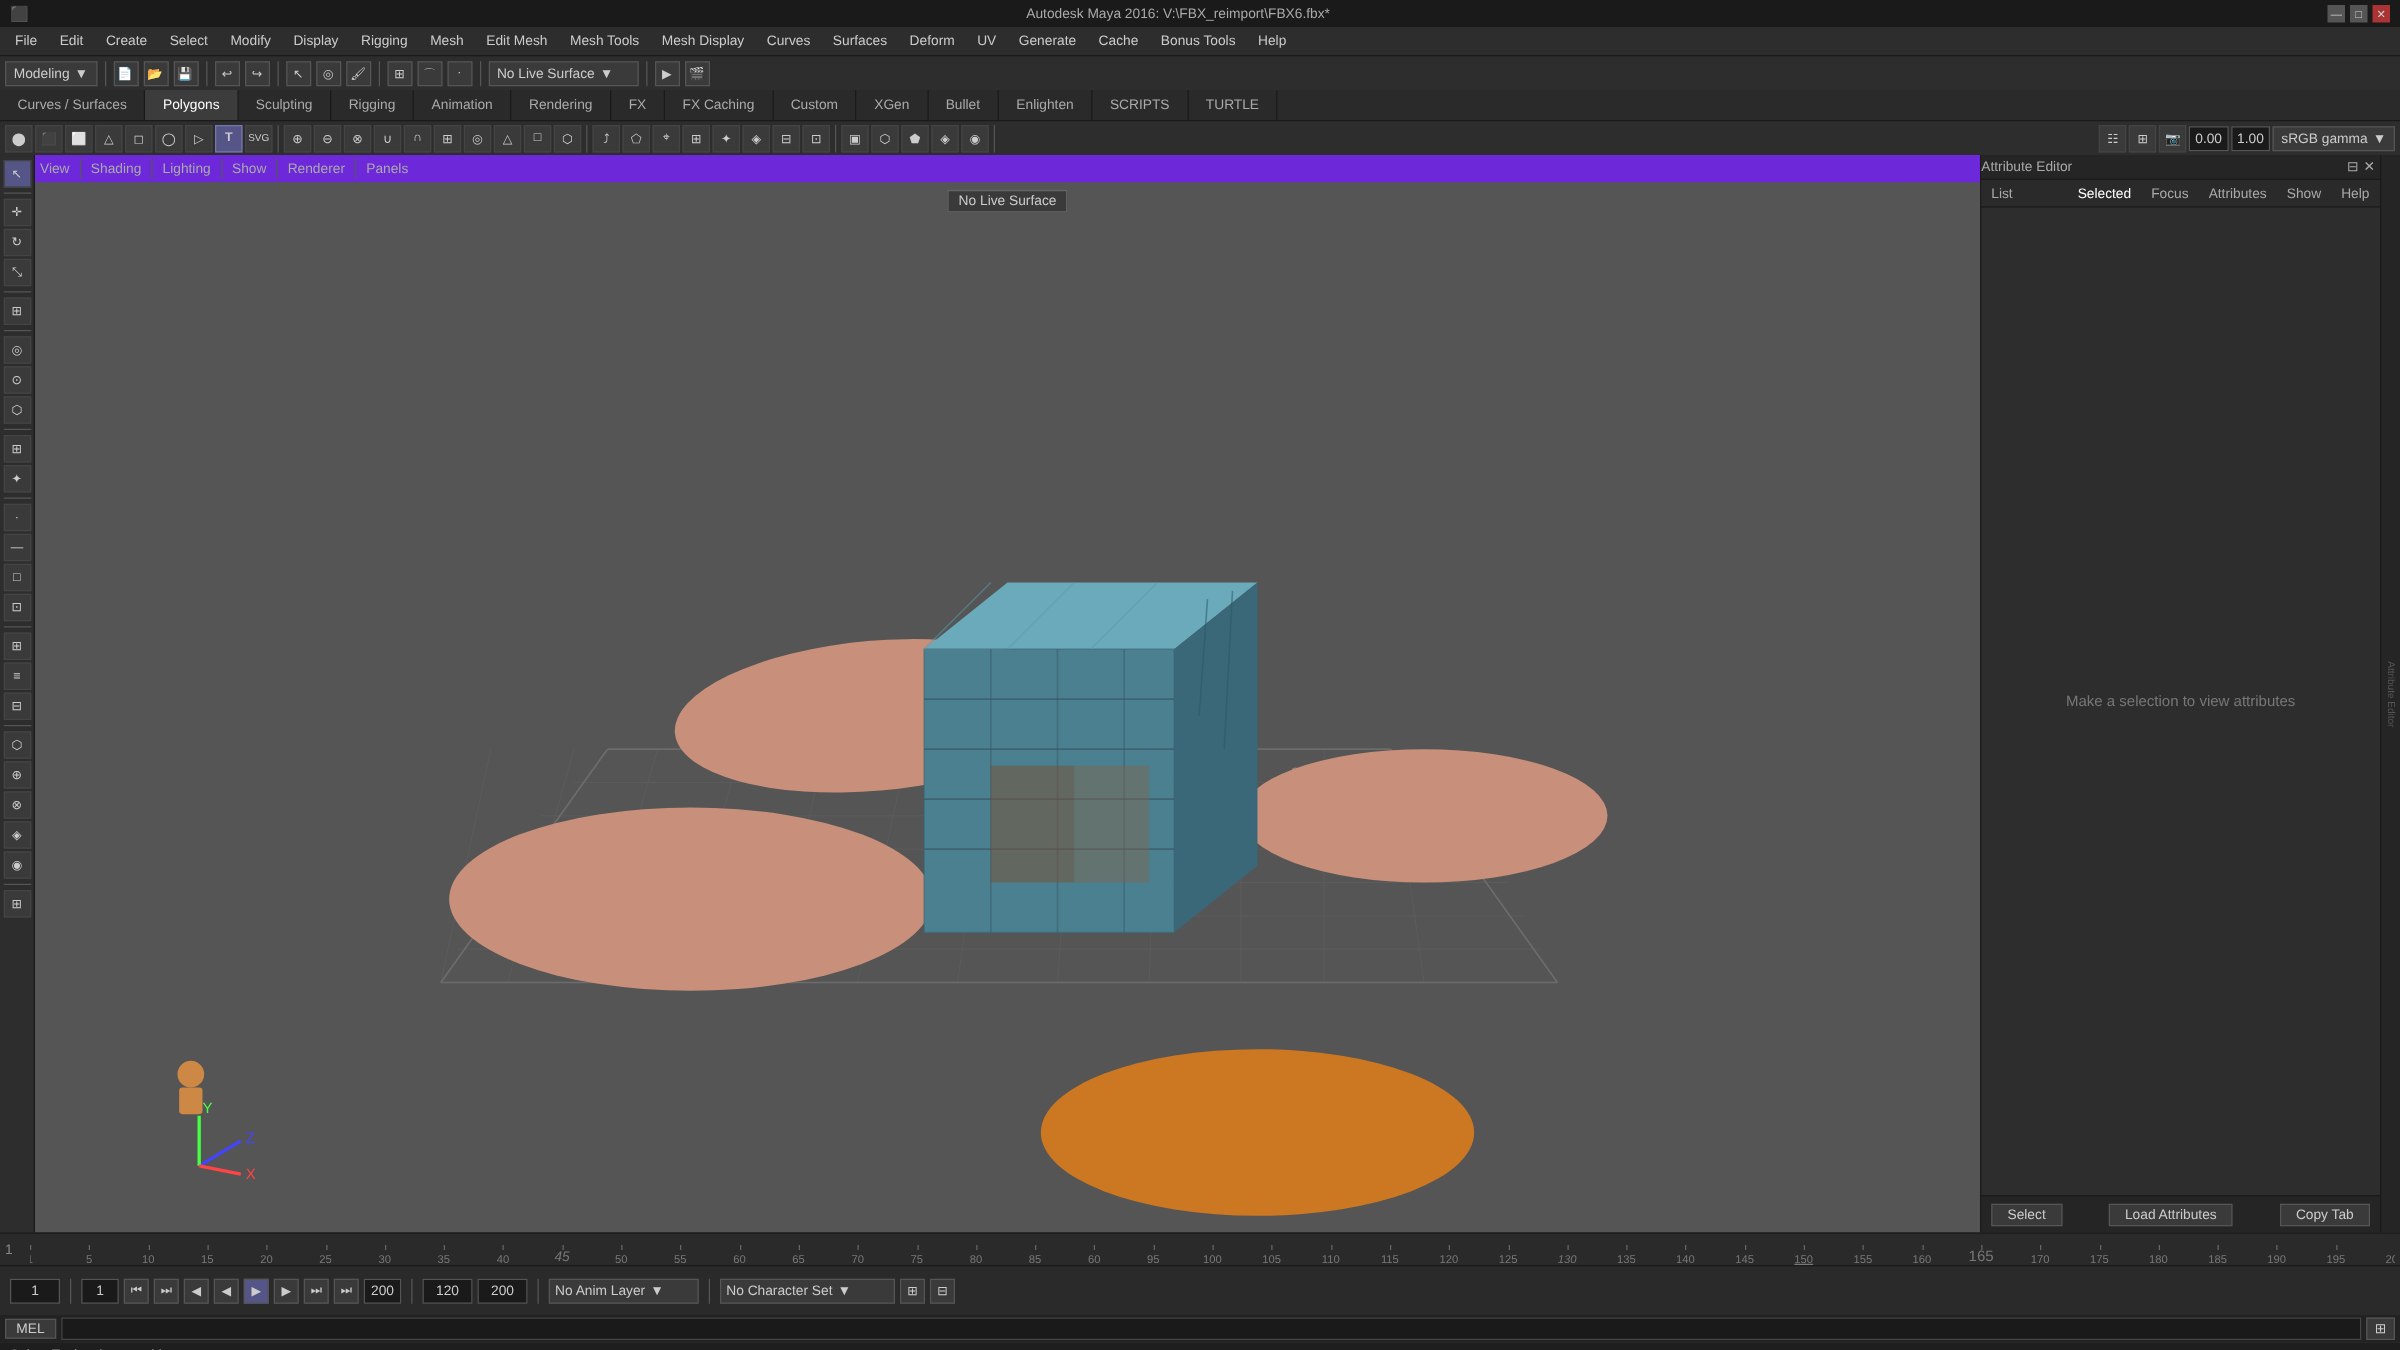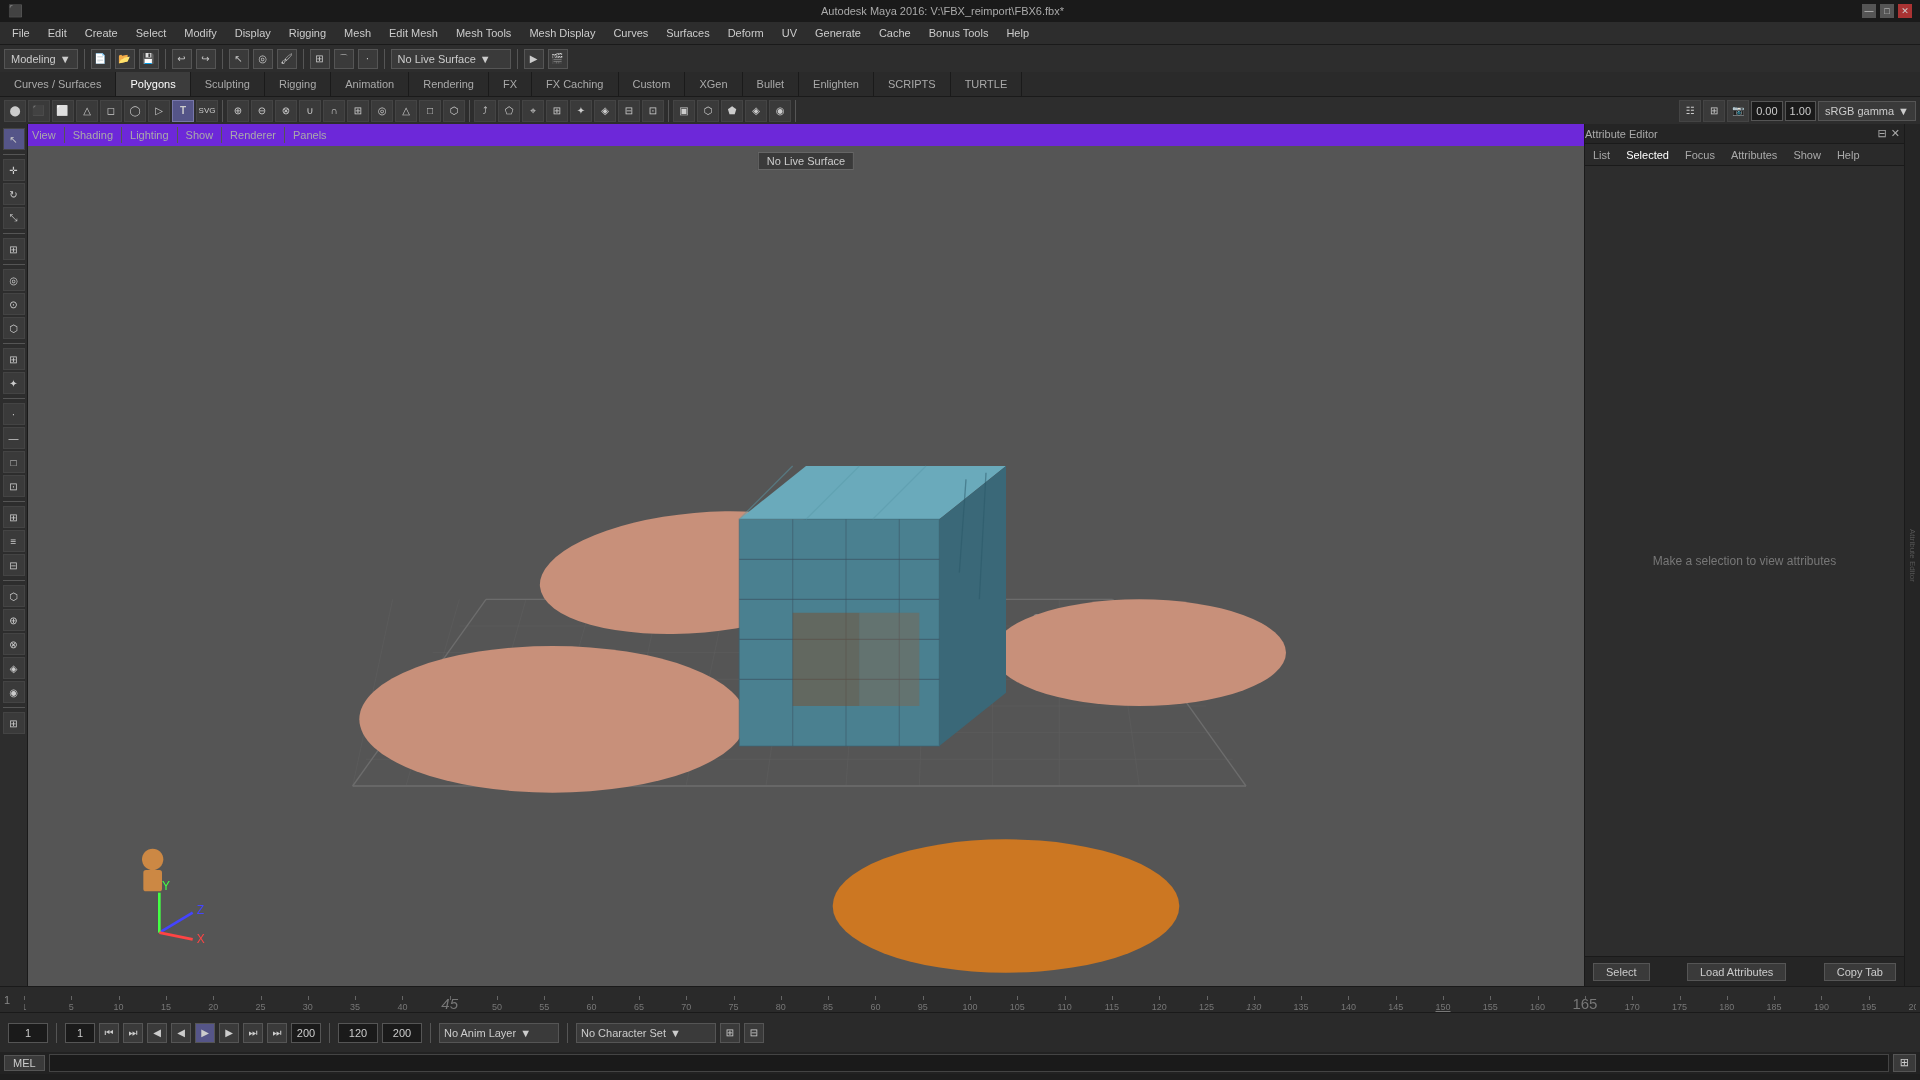--- a/index.html
+++ b/index.html
@@ -629,21 +629,21 @@
     <div id="attr-editor-title">
       <span>Attribute Editor</span>
       <div style="margin-left:auto; display:flex; gap:4px; padding-right:4px;">
         <span style="cursor:pointer; color:#aaa;">⊟</span>
         <span style="cursor:pointer; color:#aaa;">✕</span>
       </div>
     </div>
     <div id="attr-tabs">
 
     <span class="attr-tab">List</span>
-        <span class="attr-tab" style="color: rgb(255, 255, 255);">Selected</span>
+        <span class="attr-tab" style="color: rgb(255, 255, 255); margin-left: 36px;">Selected</span>
         <span class="attr-tab">Focus</span>
         <span class="attr-tab">Attributes</span>
         <span class="attr-tab">Show</span>
         <span class="attr-tab">Help</span>
       </div>
     <div id="attr-content">
       <span>Make a selection to view attributes</span>
     </div>
     <div id="attr-bottom">
       <button class="attr-bottom-btn">Select</button>
@@ -674,21 +674,21 @@
       <div style="position: absolute; left: 10%; bottom: 0px; font-size: 9px; color: rgb(119, 119, 119); transform: translateX(-50%);">20</div>
       <div style="position: absolute; left: 10%; bottom: 12px; width: 1px; height: 4px; background: rgb(102, 102, 102);"></div>
       <div style="position: absolute; left: 12.5%; bottom: 0px; font-size: 9px; color: rgb(119, 119, 119); transform: translateX(-50%);">25</div>
       <div style="position: absolute; left: 12.5%; bottom: 12px; width: 1px; height: 4px; background: rgb(102, 102, 102);"></div>
       <div style="position: absolute; left: 15%; bottom: 0px; font-size: 9px; color: rgb(119, 119, 119); transform: translateX(-50%);">30</div>
       <div style="position: absolute; left: 15%; bottom: 12px; width: 1px; height: 4px; background: rgb(102, 102, 102);"></div>
       <div style="position: absolute; left: 17.5%; bottom: 0px; font-size: 9px; color: rgb(119, 119, 119); transform: translateX(-50%);">35</div>
       <div style="position: absolute; left: 17.5%; bottom: 12px; width: 1px; height: 4px; background: rgb(102, 102, 102);"></div>
       <div style="position: absolute; left: 20%; bottom: 0px; font-size: 9px; color: rgb(119, 119, 119); transform: translateX(-50%);">40</div>
       <div style="position: absolute; left: 20%; bottom: 12px; width: 1px; height: 4px; background: rgb(102, 102, 102);"></div>
-      <div style="position: absolute; left: 22.5%; bottom: 0px; font-size: 15px; color: rgb(119, 119, 119); transform: translateX(-50%); font-style: italic;">45</div>
+      <div style="position: absolute; left: 22.5%; bottom: 0px; font-size: 11px; color: rgb(119, 119, 119); transform: translateX(-50%); font-style: italic;">45</div>
       <div style="position: absolute; left: 22.5%; bottom: 12px; width: 1px; height: 4px; background: rgb(102, 102, 102);"></div>
       <div style="position: absolute; left: 25%; bottom: 0px; font-size: 9px; color: rgb(119, 119, 119); transform: translateX(-50%);">50</div>
       <div style="position: absolute; left: 25%; bottom: 12px; width: 1px; height: 4px; background: rgb(102, 102, 102);"></div>
       <div style="position: absolute; left: 27.5%; bottom: 0px; font-size: 9px; color: rgb(119, 119, 119); transform: translateX(-50%);">55</div>
       <div style="position: absolute; left: 27.5%; bottom: 12px; width: 1px; height: 4px; background: rgb(102, 102, 102);"></div>
       <div style="position: absolute; left: 30%; bottom: 0px; font-size: 9px; color: rgb(119, 119, 119); transform: translateX(-50%);">60</div>
       <div style="position: absolute; left: 30%; bottom: 12px; width: 1px; height: 4px; background: rgb(102, 102, 102);"></div>
       <div style="position: absolute; left: 32.5%; bottom: 0px; font-size: 9px; color: rgb(119, 119, 119); transform: translateX(-50%);">65</div>
       <div style="position: absolute; left: 32.5%; bottom: 12px; width: 1px; height: 4px; background: rgb(102, 102, 102);"></div>
       <div style="position: absolute; left: 35%; bottom: 0px; font-size: 9px; color: rgb(119, 119, 119); transform: translateX(-50%);">70</div>
@@ -722,21 +722,21 @@
       <div style="position: absolute; left: 70%; bottom: 0px; font-size: 9px; color: rgb(119, 119, 119); transform: translateX(-50%);">140</div>
       <div style="position: absolute; left: 70%; bottom: 12px; width: 1px; height: 4px; background: rgb(102, 102, 102);"></div>
       <div style="position: absolute; left: 72.5%; bottom: 0px; font-size: 9px; color: rgb(119, 119, 119); transform: translateX(-50%);">145</div>
       <div style="position: absolute; left: 72.5%; bottom: 12px; width: 1px; height: 4px; background: rgb(102, 102, 102);"></div>
       <div style="position: absolute; left: 75%; bottom: 0px; font-size: 9px; color: rgb(119, 119, 119); transform: translateX(-50%); text-decoration: underline;">150</div>
       <div style="position: absolute; left: 75%; bottom: 12px; width: 1px; height: 4px; background: rgb(102, 102, 102);"></div>
       <div style="position: absolute; left: 77.5%; bottom: 0px; font-size: 9px; color: rgb(119, 119, 119); transform: translateX(-50%);">155</div>
       <div style="position: absolute; left: 77.5%; bottom: 12px; width: 1px; height: 4px; background: rgb(102, 102, 102);"></div>
       <div style="position: absolute; left: 80%; bottom: 0px; font-size: 9px; color: rgb(119, 119, 119); transform: translateX(-50%);">160</div>
       <div style="position: absolute; left: 80%; bottom: 12px; width: 1px; height: 4px; background: rgb(102, 102, 102);"></div>
-      <div style="position: absolute; left: 82.5%; bottom: 0px; font-size: 15px; color: rgb(119, 119, 119); transform: translateX(-50%); margin-top: 48px;">165</div>
+      <div style="position: absolute; left: 82.5%; bottom: 0px; font-size: 12px; color: rgb(119, 119, 119); transform: translateX(-50%); margin-top: 48px;">165</div>
       <div style="position: absolute; left: 82.5%; bottom: 12px; width: 1px; height: 4px; background: rgb(102, 102, 102);"></div>
       <div style="position: absolute; left: 85%; bottom: 0px; font-size: 9px; color: rgb(119, 119, 119); transform: translateX(-50%);">170</div>
       <div style="position: absolute; left: 85%; bottom: 12px; width: 1px; height: 4px; background: rgb(102, 102, 102);"></div>
       <div style="position: absolute; left: 87.5%; bottom: 0px; font-size: 9px; color: rgb(119, 119, 119); transform: translateX(-50%);">175</div>
       <div style="position: absolute; left: 87.5%; bottom: 12px; width: 1px; height: 4px; background: rgb(102, 102, 102);"></div>
       <div style="position: absolute; left: 90%; bottom: 0px; font-size: 9px; color: rgb(119, 119, 119); transform: translateX(-50%);">180</div>
       <div style="position: absolute; left: 90%; bottom: 12px; width: 1px; height: 4px; background: rgb(102, 102, 102);"></div>
       <div style="position: absolute; left: 92.5%; bottom: 0px; font-size: 9px; color: rgb(119, 119, 119); transform: translateX(-50%);">185</div>
       <div style="position: absolute; left: 92.5%; bottom: 12px; width: 1px; height: 4px; background: rgb(102, 102, 102);"></div>
       <div style="position: absolute; left: 95%; bottom: 0px; font-size: 9px; color: rgb(119, 119, 119); transform: translateX(-50%);">190</div>

